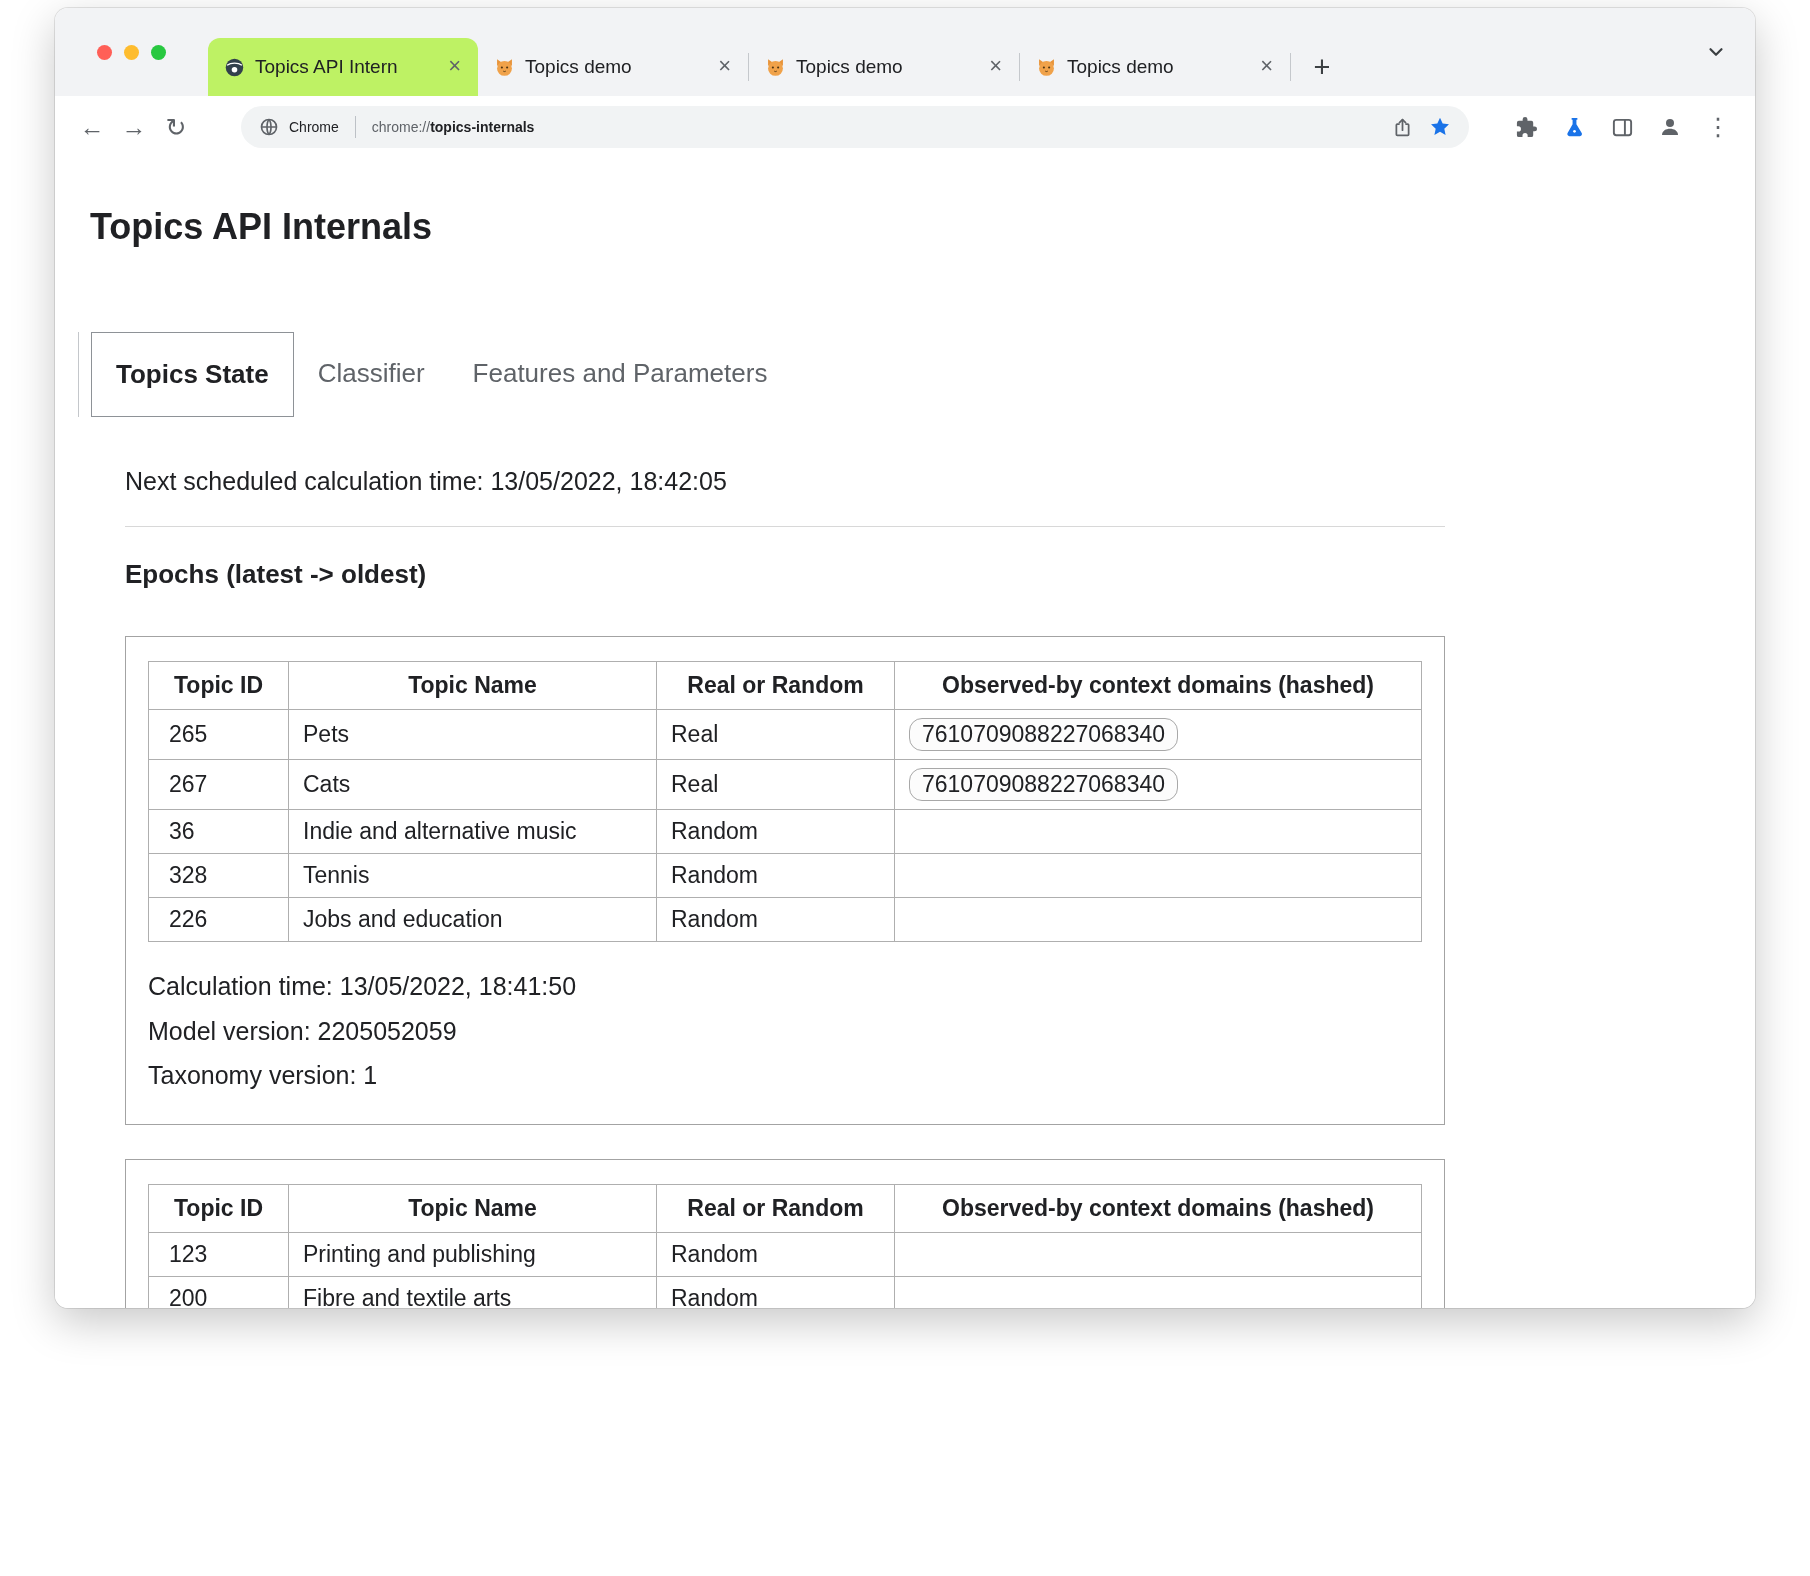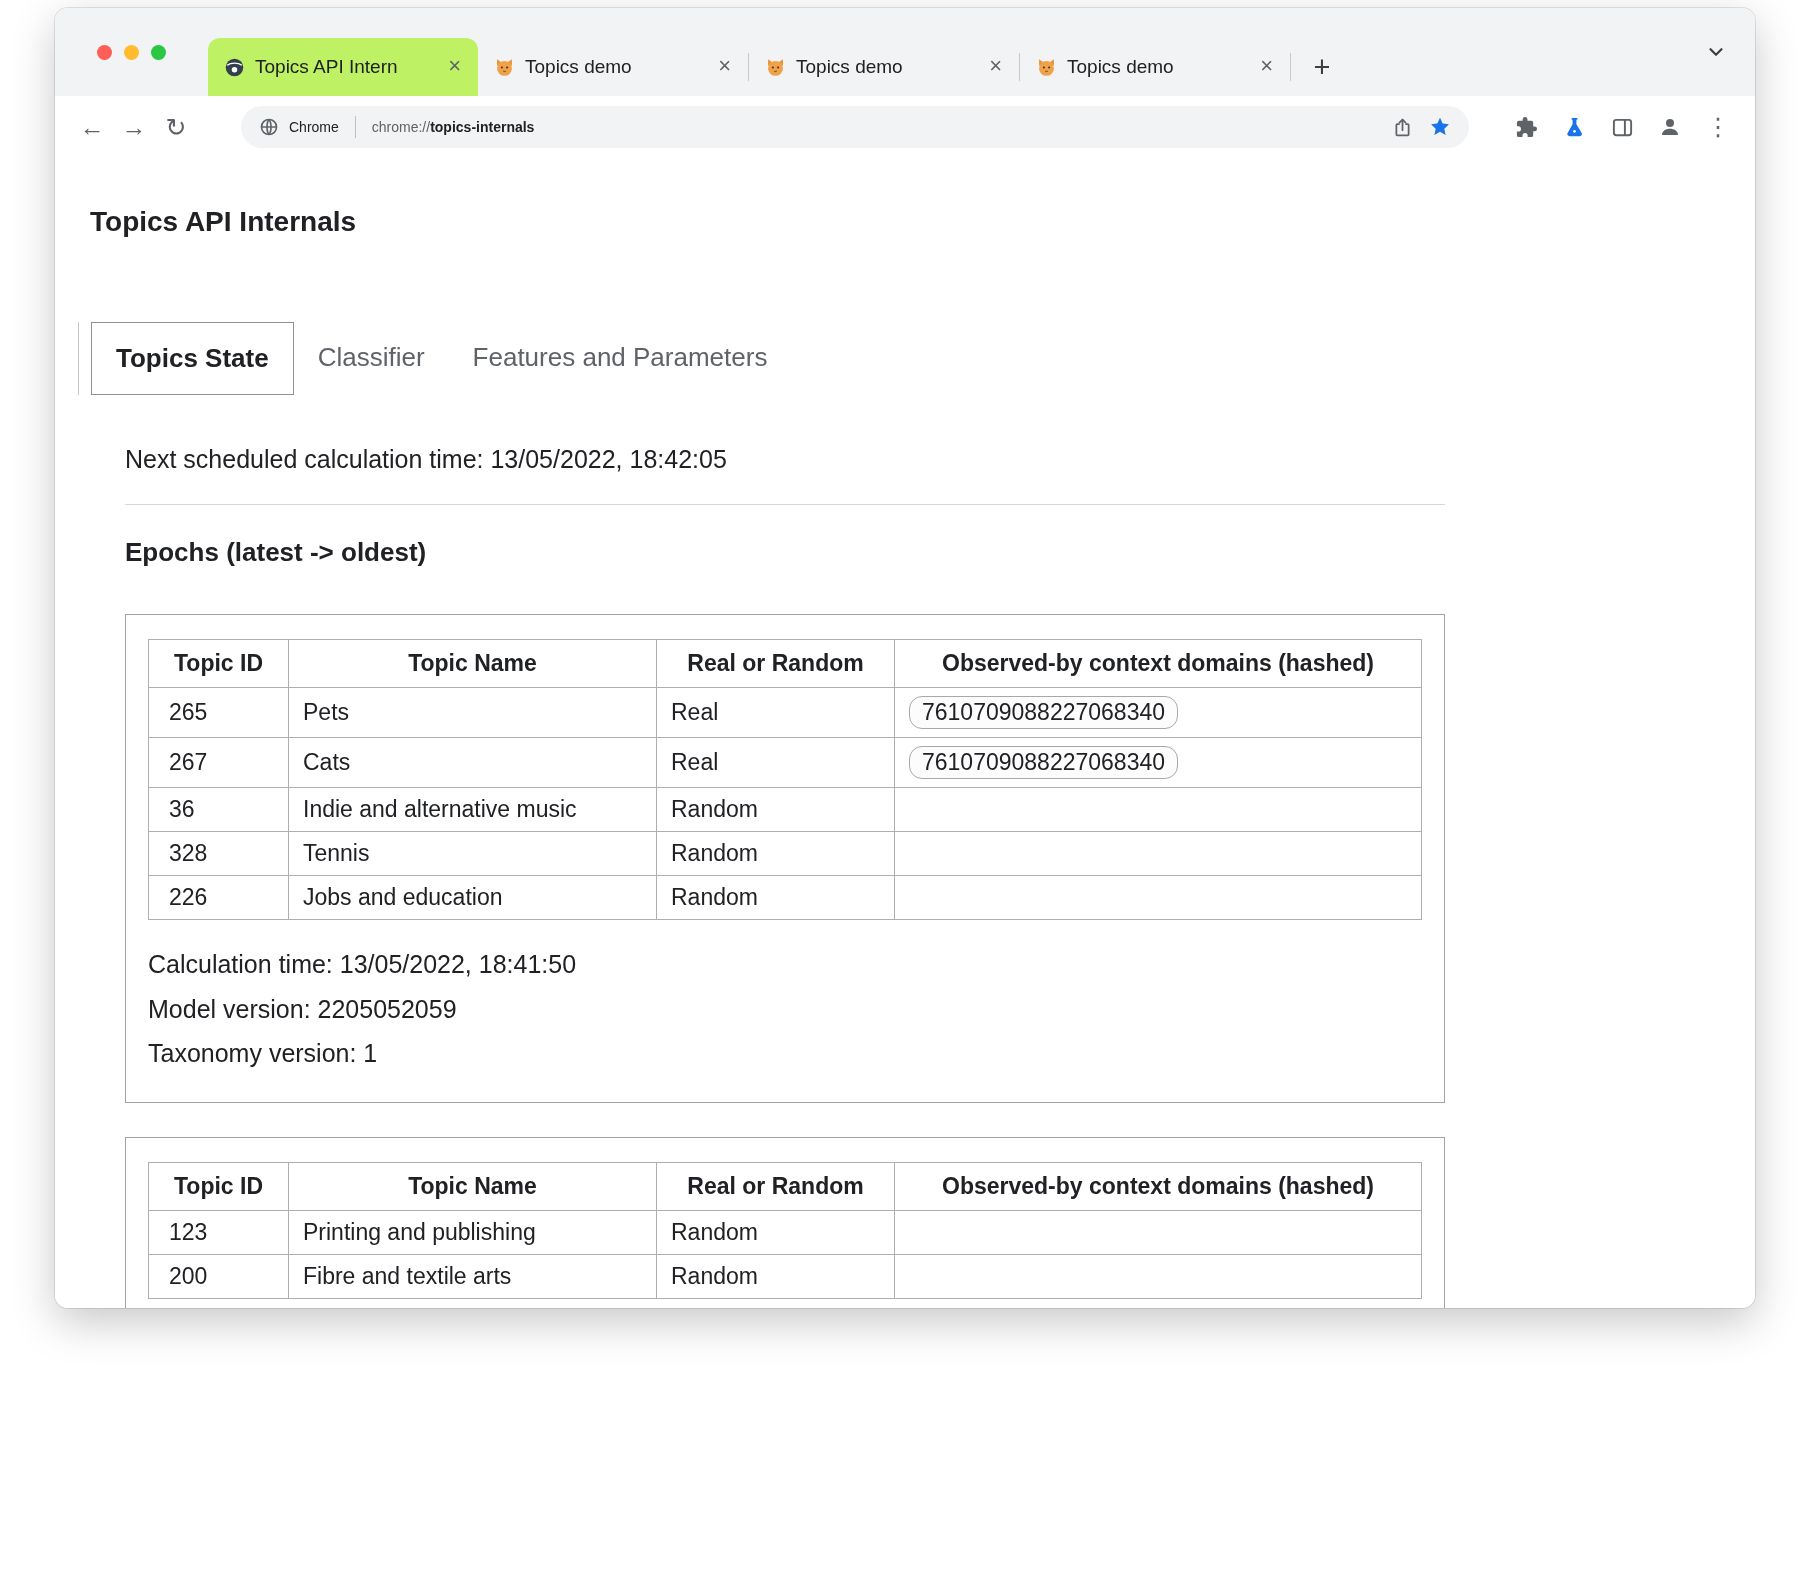--- a/index.html
+++ b/index.html
@@ -43,25 +43,25 @@
   .omni-url { white-space:nowrap; overflow:hidden; }
   .omni-url .scheme { color:#5F6368; }
   .omni-url .host { color:#202124; font-weight:700; }
   .omni-actions { margin-left:auto; display:flex; align-items:center; gap:16px; }
   .right-cluster { display:flex; align-items:center; gap:6px; }
   .iconbtn { border:none; background:transparent; padding:0; width:42px; height:42px;
              display:flex; align-items:center; justify-content:center; border-radius:50%; }
 
   
   .content { flex:1; overflow:hidden; background:#fff; padding:48px 35px 0 35px; color:#202124; }
-  .page-title { font-size:28px; font-weight:700; margin:0 0 84px 0; color:#202124; }
+  .page-title { font-size:36px; font-weight:700; margin:0 0 84px 0; color:#202124; }
 
   .crtabs { display:flex; align-items:stretch; font-size:26px; color:#5F6368;
             margin:0 0 50px -12px; border-left:1px solid #C4C7CB; padding-left:12px; }
-  .crtab { padding:20px 24px; cursor:default; }
+  .crtab { padding:26px 24px; cursor:default; }
   .crtab.active { border:1px solid #8E9297; background:#fff; color:#202124; font-weight:700; }
 
   .section { width:1320px; margin-left:35px; font-size:25px; }
   .next-calc { margin:0 0 30px 0; }
   .divider { border:none; border-top:1px solid #D8D8D8; margin:0 0 32px 0; }
   .epochs-heading { font-size:26px; font-weight:700; margin:0 0 46px 0; }
 
   .epoch-box { border:1px solid #A3A3A3; padding:24px 22px 26px; margin-bottom:34px; background:#fff; }
   table.topics { border-collapse:collapse; width:100%; font-size:23px; }
   .topics th, .topics td { border:1px solid #AFAFAF; }

